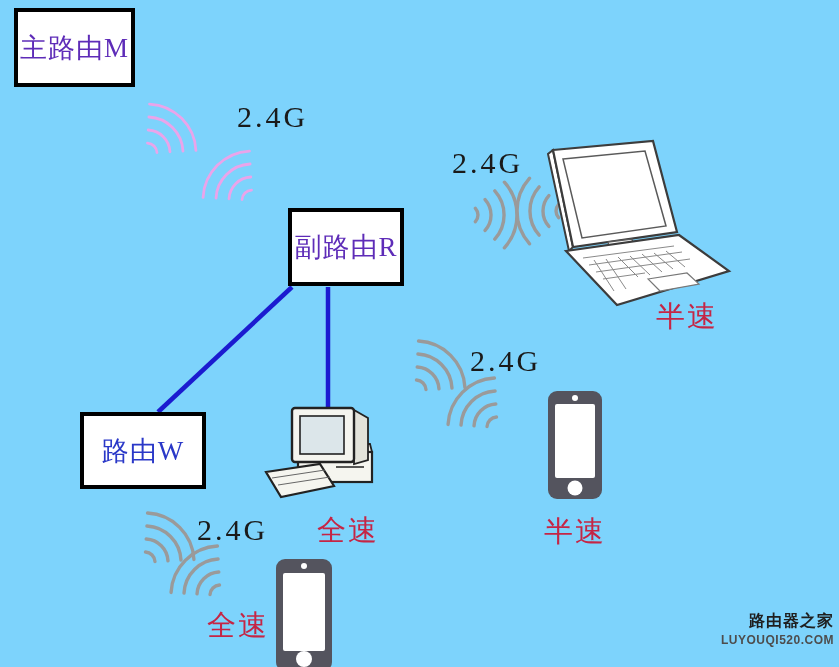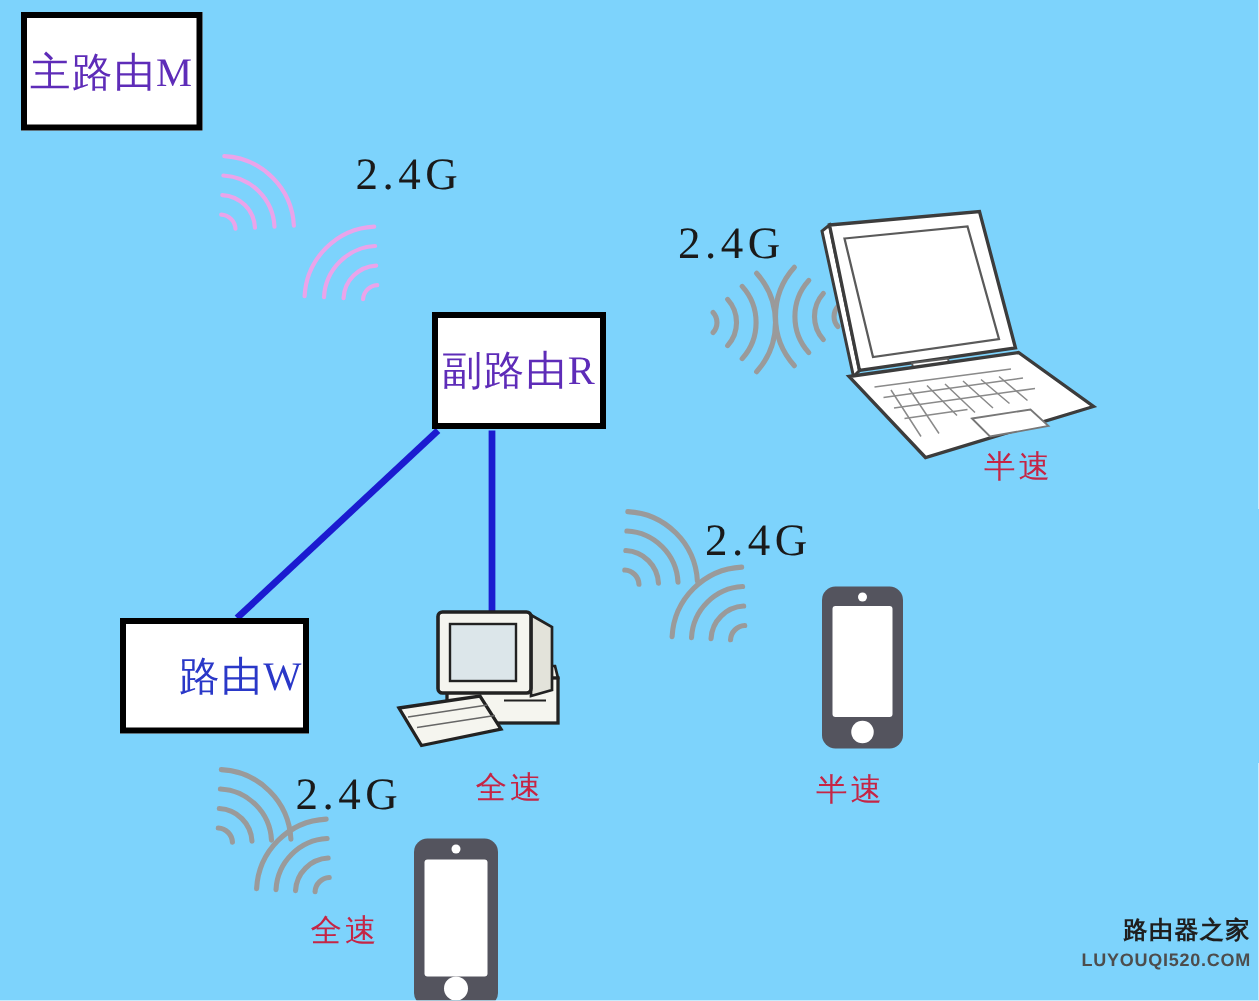--- a/index.html
+++ b/index.html
@@ -22,21 +22,21 @@
     display:flex;align-items:center;justify-content:center;z-index:2;
   }
   .router-label{font-size:27px;letter-spacing:1px;white-space:nowrap;}
   .purple{color:var(--router-text-purple);}
   .blue{color:var(--router-w-text-blue);}
   .band-label{
     position:absolute;font-size:30px;color:var(--band-text-black);
     letter-spacing:3px;z-index:2;white-space:nowrap;
   }
   .speed-label{
-    position:absolute;font-size:21px;color:var(--speed-text-red);
+    position:absolute;font-size:29px;color:var(--speed-text-red);
     letter-spacing:2px;z-index:2;white-space:nowrap;
   }
   .watermark{
     position:absolute;right:5px;top:609px;text-align:right;z-index:2;
     font-family:"Liberation Sans","DejaVu Sans",sans-serif;
   }
   .watermark .site-name{font-size:16px;font-weight:bold;color:#1f1f1f;line-height:24px;letter-spacing:1px;}
   .watermark .site-url{font-size:12px;font-weight:bold;color:#4d4d4d;line-height:14px;letter-spacing:0.5px;margin-left:36px;}
 </style>
 </head>
@@ -118,21 +118,21 @@
   </svg>
 
   <div class="router-box" style="left:14px;top:8px;width:121px;height:79px;">
     <span class="router-label purple">主路由M</span>
   </div>
 
   <div class="router-box" style="left:272px;top:208px;width:116px;height:78px;margin-left:16px;">
     <span class="router-label purple">副路由R</span>
   </div>
 
-  <div class="router-box" style="left:80px;top:412px;width:126px;height:77px;justify-content:flex-end;">
+  <div class="router-box" style="left:80px;top:412px;width:126px;height:77px;">
     <span class="router-label blue">路由W</span>
   </div>
 
   <div class="band-label" style="left:237px;top:100px;">2.4G</div>
   <div class="band-label" style="left:452px;top:146px;">2.4G</div>
   <div class="band-label" style="left:470px;top:344px;">2.4G</div>
   <div class="band-label" style="left:197px;top:513px;">2.4G</div>
 
   <div class="speed-label" style="left:656px;top:297px;">半速</div>
   <div class="speed-label" style="left:317px;top:511px;">全速</div>

